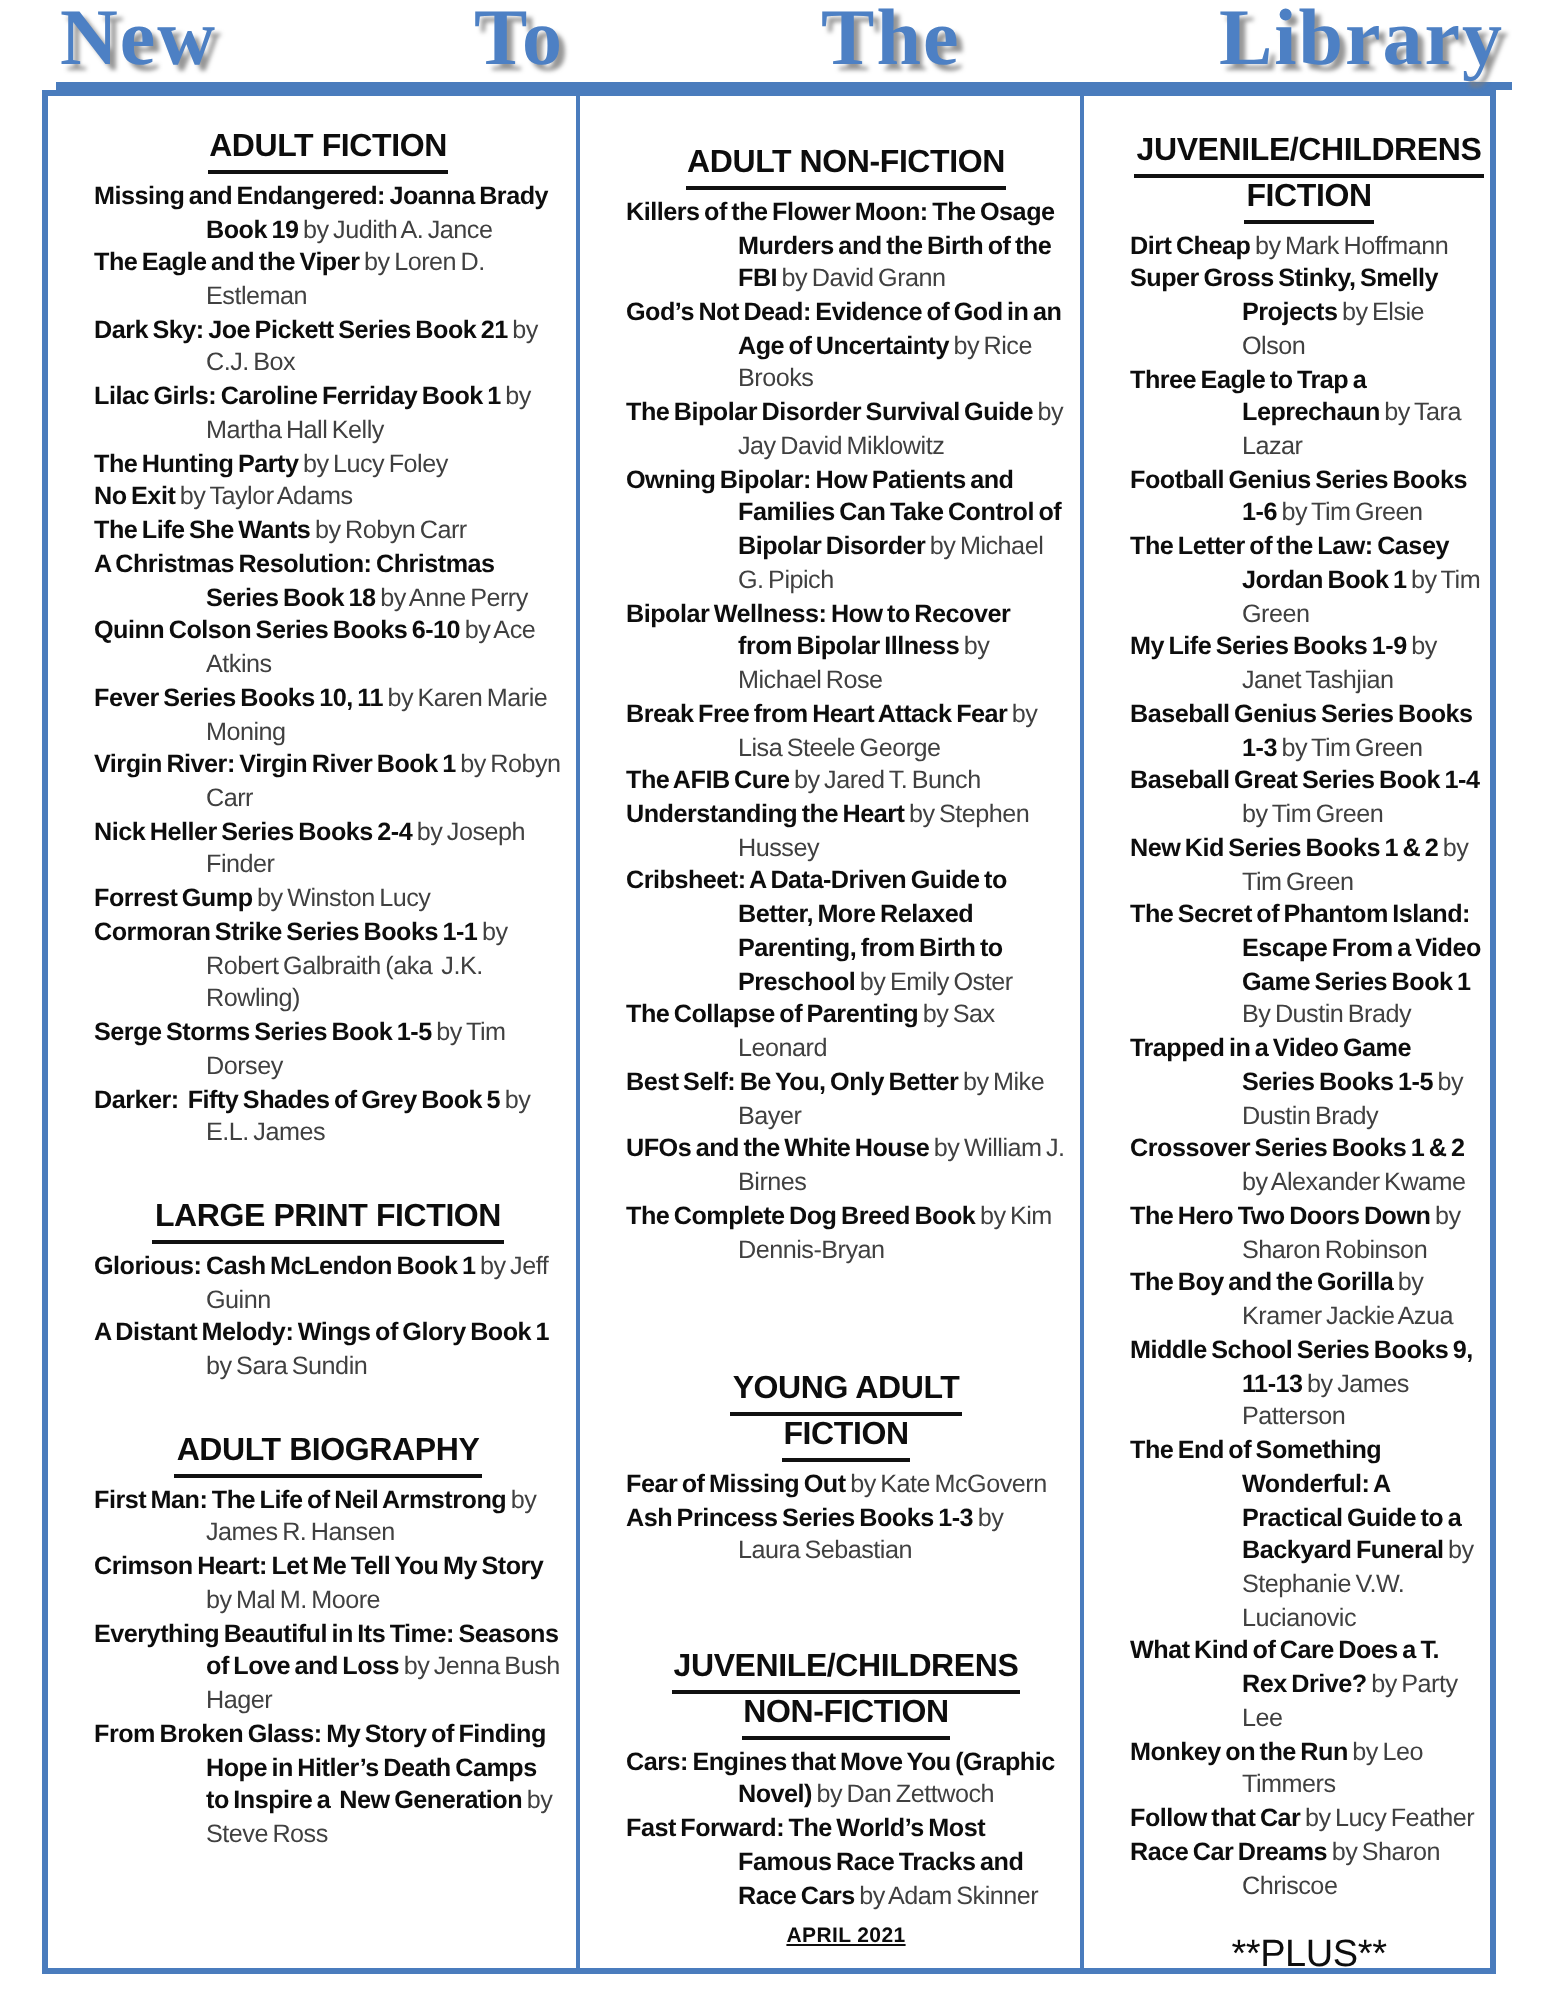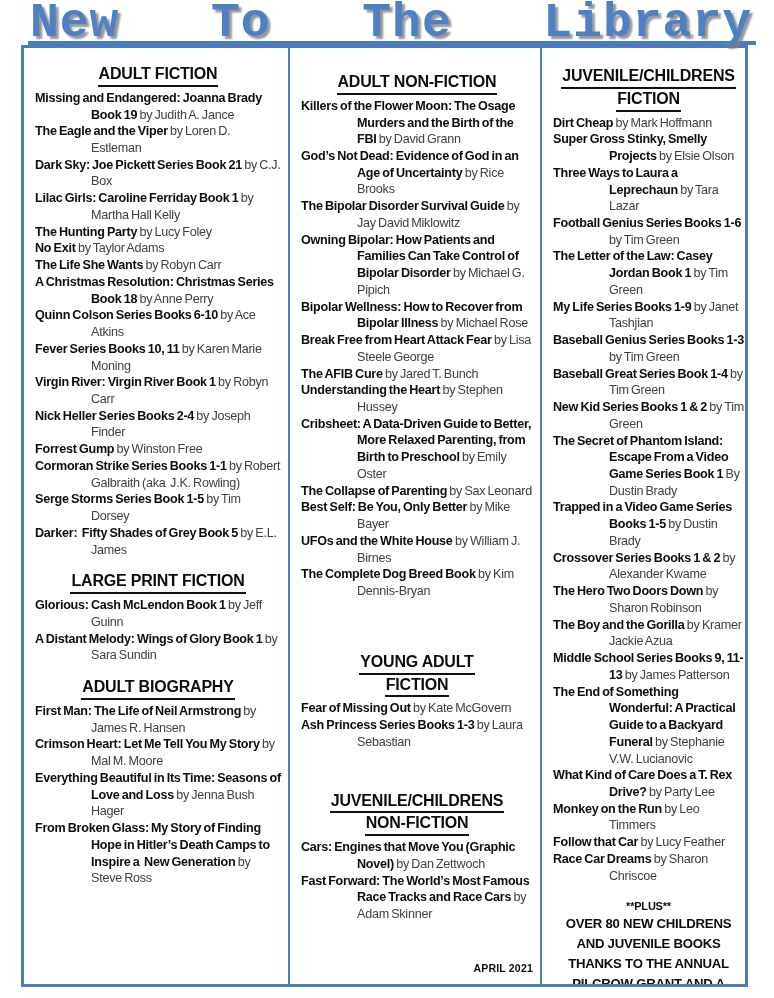--- a/index.html
+++ b/index.html
@@ -12,23 +12,23 @@
   html,body{margin:0;padding:0;}
   body{
     width:774px;height:998px;background:#ffffff;
     font-family:"Liberation Sans",sans-serif;
     overflow:hidden;
   }
   
   .title{
     margin:0 18px 0 28px;
     padding:1px 4px 0 2px;
-    font-family:Liberation Mono, monospace;
-    font-weight:bold;
-    font-size:48px;
+    font-family:Liberation Serif, serif;
+    font-weight:bold;
+    font-size:40px;
     line-height:0.92;
     color:var(--title-blue);
     text-shadow:3px 3px 2px rgba(125,125,125,0.8);
     letter-spacing:1px;
     text-align:justify;
     text-align-last:justify;
     border-bottom:4px solid var(--accent);
     height:45px;
     white-space:nowrap;
   }
@@ -38,29 +38,29 @@
     width:727px;
     height:942px;
     display:grid;
     grid-template-columns:264px 252px 211px;
     border:3px solid var(--accent);
     background:#fff;
   }
   .col{
     display:flex;
     flex-direction:column;
-    padding:14px 7px 8px 11px;
+    padding:14px 7px 8px 23px;
     overflow:hidden;
   }
   .col-1{padding-top:16px;}
   .col-2{border-left:2px solid var(--accent);padding-top:24px;}
   .col-3{border-left:2px solid var(--accent);padding-top:18px;}
 
   .section{margin-top:0;}
-  .section + .section{margin-top:13px;}
+  .section + .section{margin-top:24px;}
   .col-2 .section:nth-child(2){margin-top:52px;}
   .col-2 .section:nth-child(3){margin-top:40px;}
   .col-3 .section.plus{margin-top:16px;}
 
   .heading{
     margin:0 0 3px 0;
     text-align:center;
     font-size:16px;
     line-height:1.3;
     font-weight:bold;
@@ -85,40 +85,41 @@
     white-space:pre-wrap;
   }
   .bk .by{
     font-weight:normal;
     color:var(--author);
   }
   
   .plus{text-align:center;}
   .plus-head{
     margin:0 0 2px 0;
-    font-weight:bold;font-size:11px;color:var(--ink);
+    font-weight:normal;font-size:19px;color:var(--ink);
     letter-spacing:-0.2px;
   }
   .plus-text{
     margin:0;
     font-weight:bold;
     font-size:13.2px;
     line-height:1.5;
     color:var(--ink);
     letter-spacing:-0.25px;
     white-space:pre-wrap;
   }
   .col-footer{
     margin-top:auto;
     padding-bottom:2px;
-    text-align:right;
+    text-align:center;
     font-size:10.5px;
     font-weight:bold;
     letter-spacing:0.2px;
     color:var(--ink);
+    text-decoration:underline;
   }
 </style>
 </head>
 <body>
 
 <div class="title">New To The Library</div>
 
 <div class="board" id="columns">
     <div class="col col-1">
       <section class="section">
@@ -128,21 +129,21 @@
         <p class="bk"><b class="bt">Dark Sky: Joe Pickett Series Book 21</b> <span class="by">by C.J. Box</span></p>
         <p class="bk"><b class="bt">Lilac Girls: Caroline Ferriday Book 1</b> <span class="by">by Martha Hall Kelly</span></p>
         <p class="bk"><b class="bt">The Hunting Party</b> <span class="by">by Lucy Foley</span></p>
         <p class="bk"><b class="bt">No Exit</b> <span class="by">by Taylor Adams</span></p>
         <p class="bk"><b class="bt">The Life She Wants</b> <span class="by">by Robyn Carr</span></p>
         <p class="bk"><b class="bt">A Christmas Resolution: Christmas Series Book 18</b> <span class="by">by Anne Perry</span></p>
         <p class="bk"><b class="bt">Quinn Colson Series Books 6-10</b> <span class="by">by Ace Atkins</span></p>
         <p class="bk"><b class="bt">Fever Series Books 10, 11</b> <span class="by">by Karen Marie Moning</span></p>
         <p class="bk"><b class="bt">Virgin River: Virgin River Book 1</b> <span class="by">by Robyn Carr</span></p>
         <p class="bk"><b class="bt">Nick Heller Series Books 2-4</b> <span class="by">by Joseph Finder</span></p>
-        <p class="bk"><b class="bt">Forrest Gump</b> <span class="by">by Winston Free</span></p>
+        <p class="bk"><b class="bt">Forrest Gump</b> <span class="by">by Winston Lucy</span></p>
         <p class="bk"><b class="bt">Cormoran Strike Series Books 1-1</b> <span class="by">by Robert Galbraith (aka  J.K. Rowling)</span></p>
         <p class="bk"><b class="bt">Serge Storms Series Book 1-5</b> <span class="by">by Tim Dorsey</span></p>
         <p class="bk"><b class="bt">Darker:  Fifty Shades of Grey Book 5</b> <span class="by">by E.L. James</span></p>
       </section>
       <section class="section">
         <h2 class="heading"><span class="hl">LARGE PRINT FICTION</span></h2>
         <p class="bk"><b class="bt">Glorious: Cash McLendon Book 1</b> <span class="by">by Jeff Guinn</span></p>
         <p class="bk"><b class="bt">A Distant Melody: Wings of Glory Book 1</b> <span class="by">by Sara Sundin</span></p>
       </section>
       <section class="section">
@@ -180,21 +181,21 @@
         <p class="bk"><b class="bt">Cars: Engines that Move You (Graphic Novel)</b> <span class="by">by Dan Zettwoch</span></p>
         <p class="bk"><b class="bt">Fast Forward: The World’s Most Famous Race Tracks and Race Cars</b> <span class="by">by Adam Skinner</span></p>
       </section>
       <div class="col-footer">APRIL 2021</div>
     </div>
     <div class="col col-3">
       <section class="section">
         <h2 class="heading"><span class="hl">JUVENILE/CHILDRENS</span><br><span class="hl">FICTION</span></h2>
         <p class="bk"><b class="bt">Dirt Cheap</b> <span class="by">by Mark Hoffmann</span></p>
         <p class="bk"><b class="bt">Super Gross Stinky, Smelly Projects</b> <span class="by">by Elsie Olson</span></p>
-        <p class="bk"><b class="bt">Three Ways to Laura a Leprechaun</b> <span class="by">by Tara Lazar</span></p>
+        <p class="bk"><b class="bt">Three Eagle to Trap a Leprechaun</b> <span class="by">by Tara Lazar</span></p>
         <p class="bk"><b class="bt">Football Genius Series Books 1-6</b> <span class="by">by Tim Green</span></p>
         <p class="bk"><b class="bt">The Letter of the Law: Casey Jordan Book 1</b> <span class="by">by Tim Green</span></p>
         <p class="bk"><b class="bt">My Life Series Books 1-9</b> <span class="by">by Janet Tashjian</span></p>
         <p class="bk"><b class="bt">Baseball Genius Series Books 1-3</b> <span class="by">by Tim Green</span></p>
         <p class="bk"><b class="bt">Baseball Great Series Book 1-4</b> <span class="by">by Tim Green</span></p>
         <p class="bk"><b class="bt">New Kid Series Books 1 &amp; 2</b> <span class="by">by Tim Green</span></p>
         <p class="bk"><b class="bt">The Secret of Phantom Island: Escape From a Video Game Series Book 1</b> <span class="by">By Dustin Brady</span></p>
         <p class="bk"><b class="bt">Trapped in a Video Game Series Books 1-5</b> <span class="by">by Dustin Brady</span></p>
         <p class="bk"><b class="bt">Crossover Series Books 1 &amp; 2</b> <span class="by">by Alexander Kwame</span></p>
         <p class="bk"><b class="bt">The Hero Two Doors Down</b> <span class="by">by Sharon Robinson</span></p>

